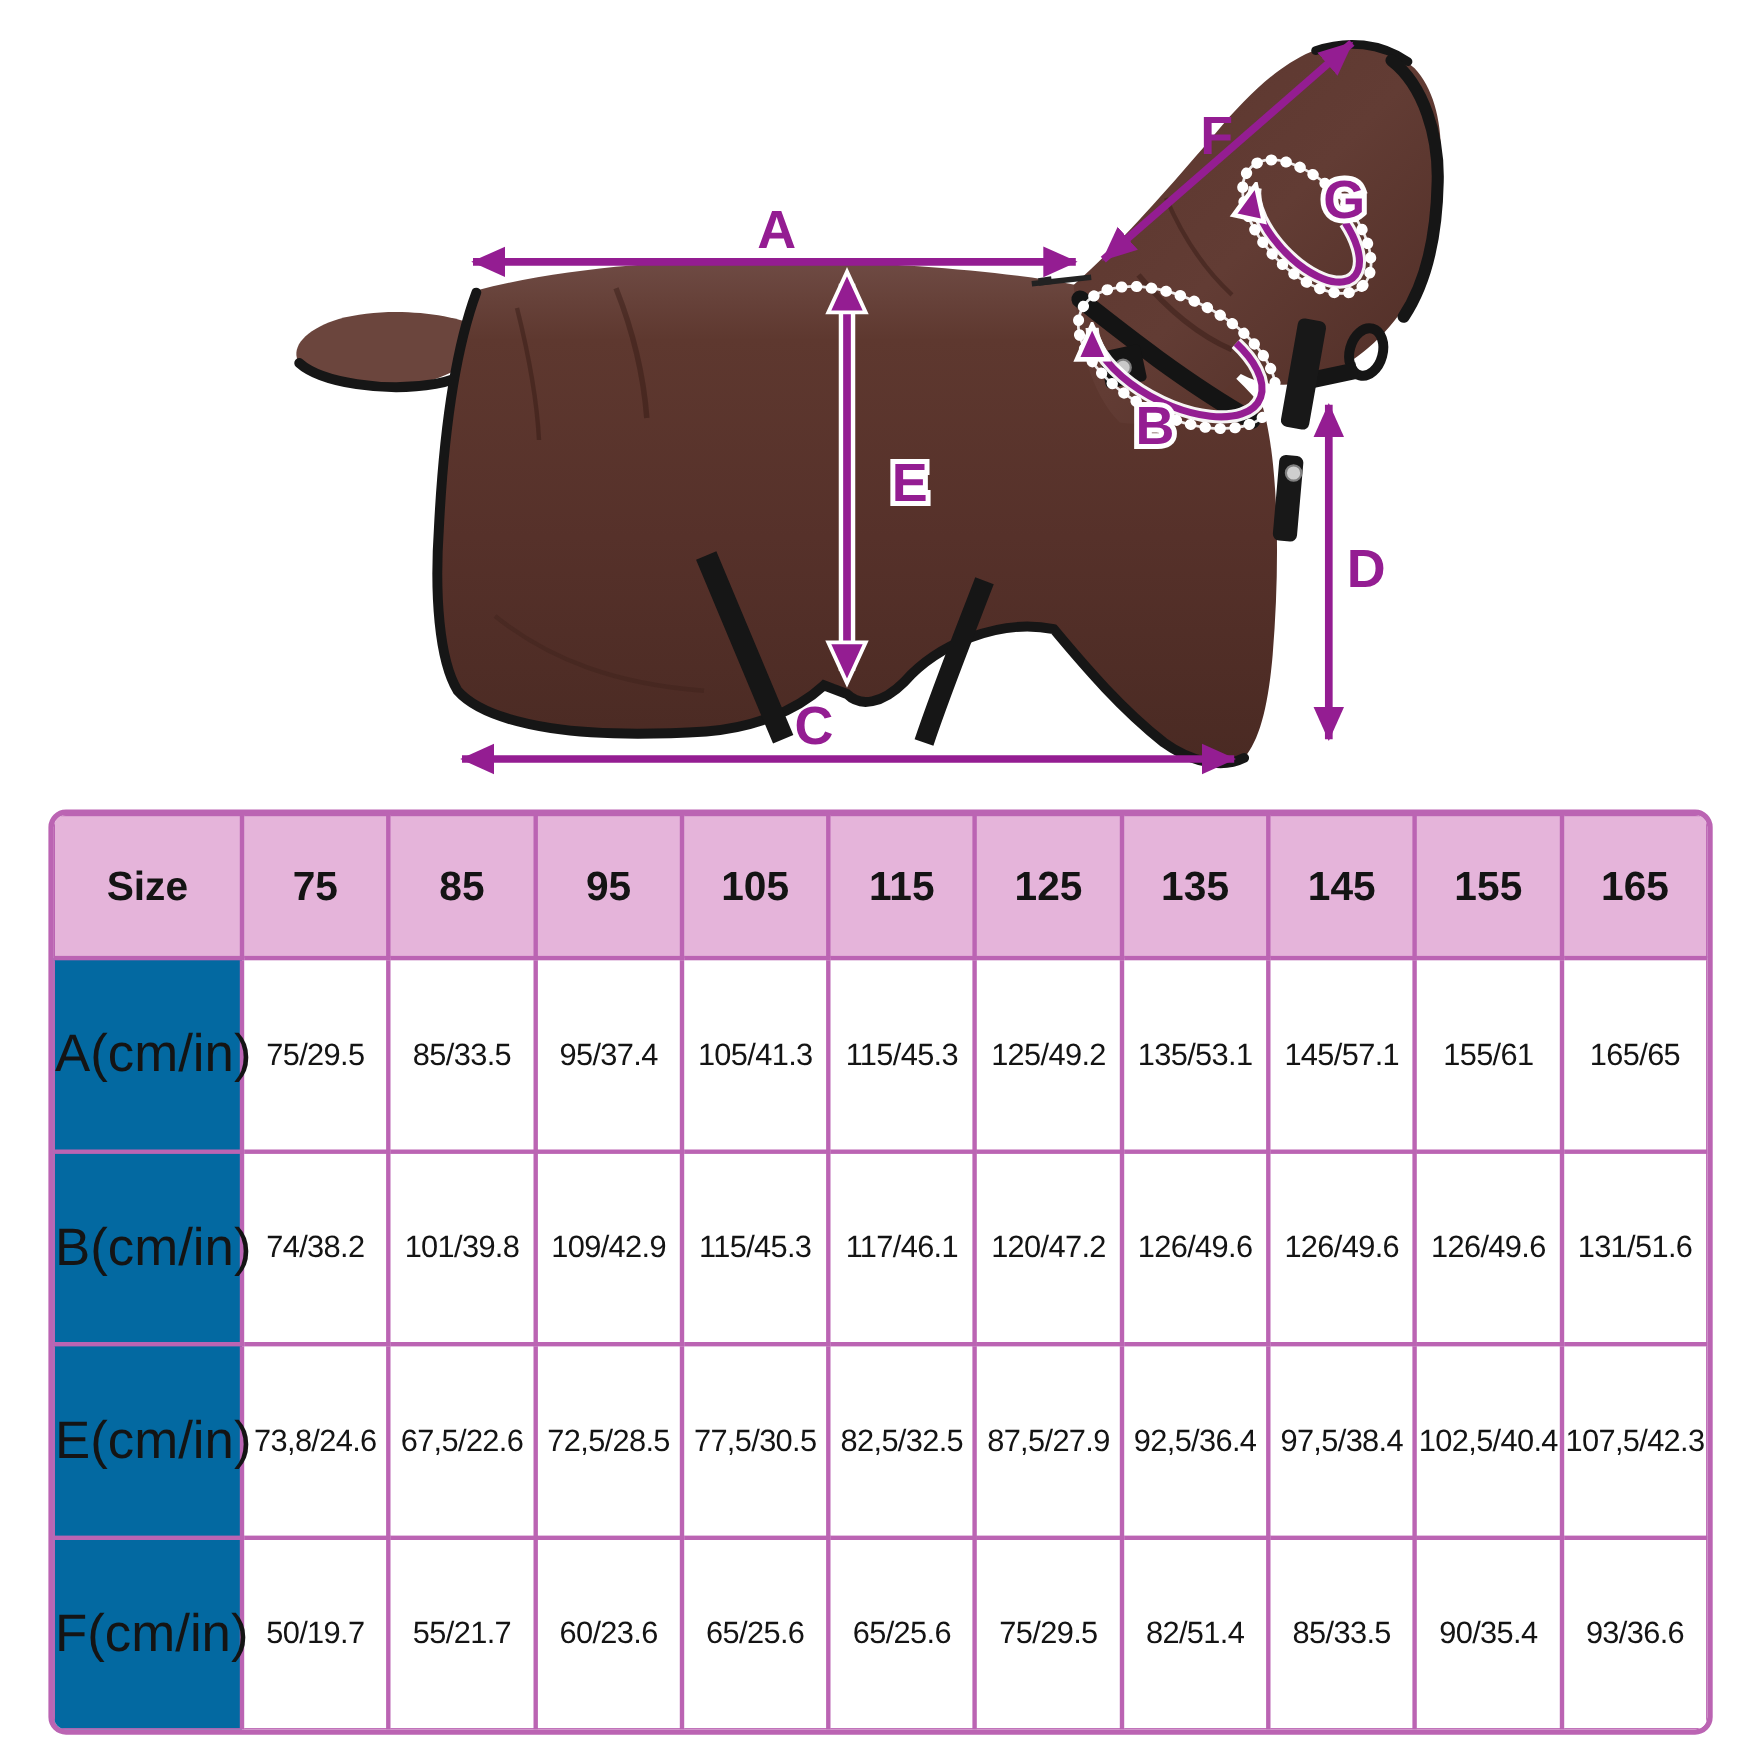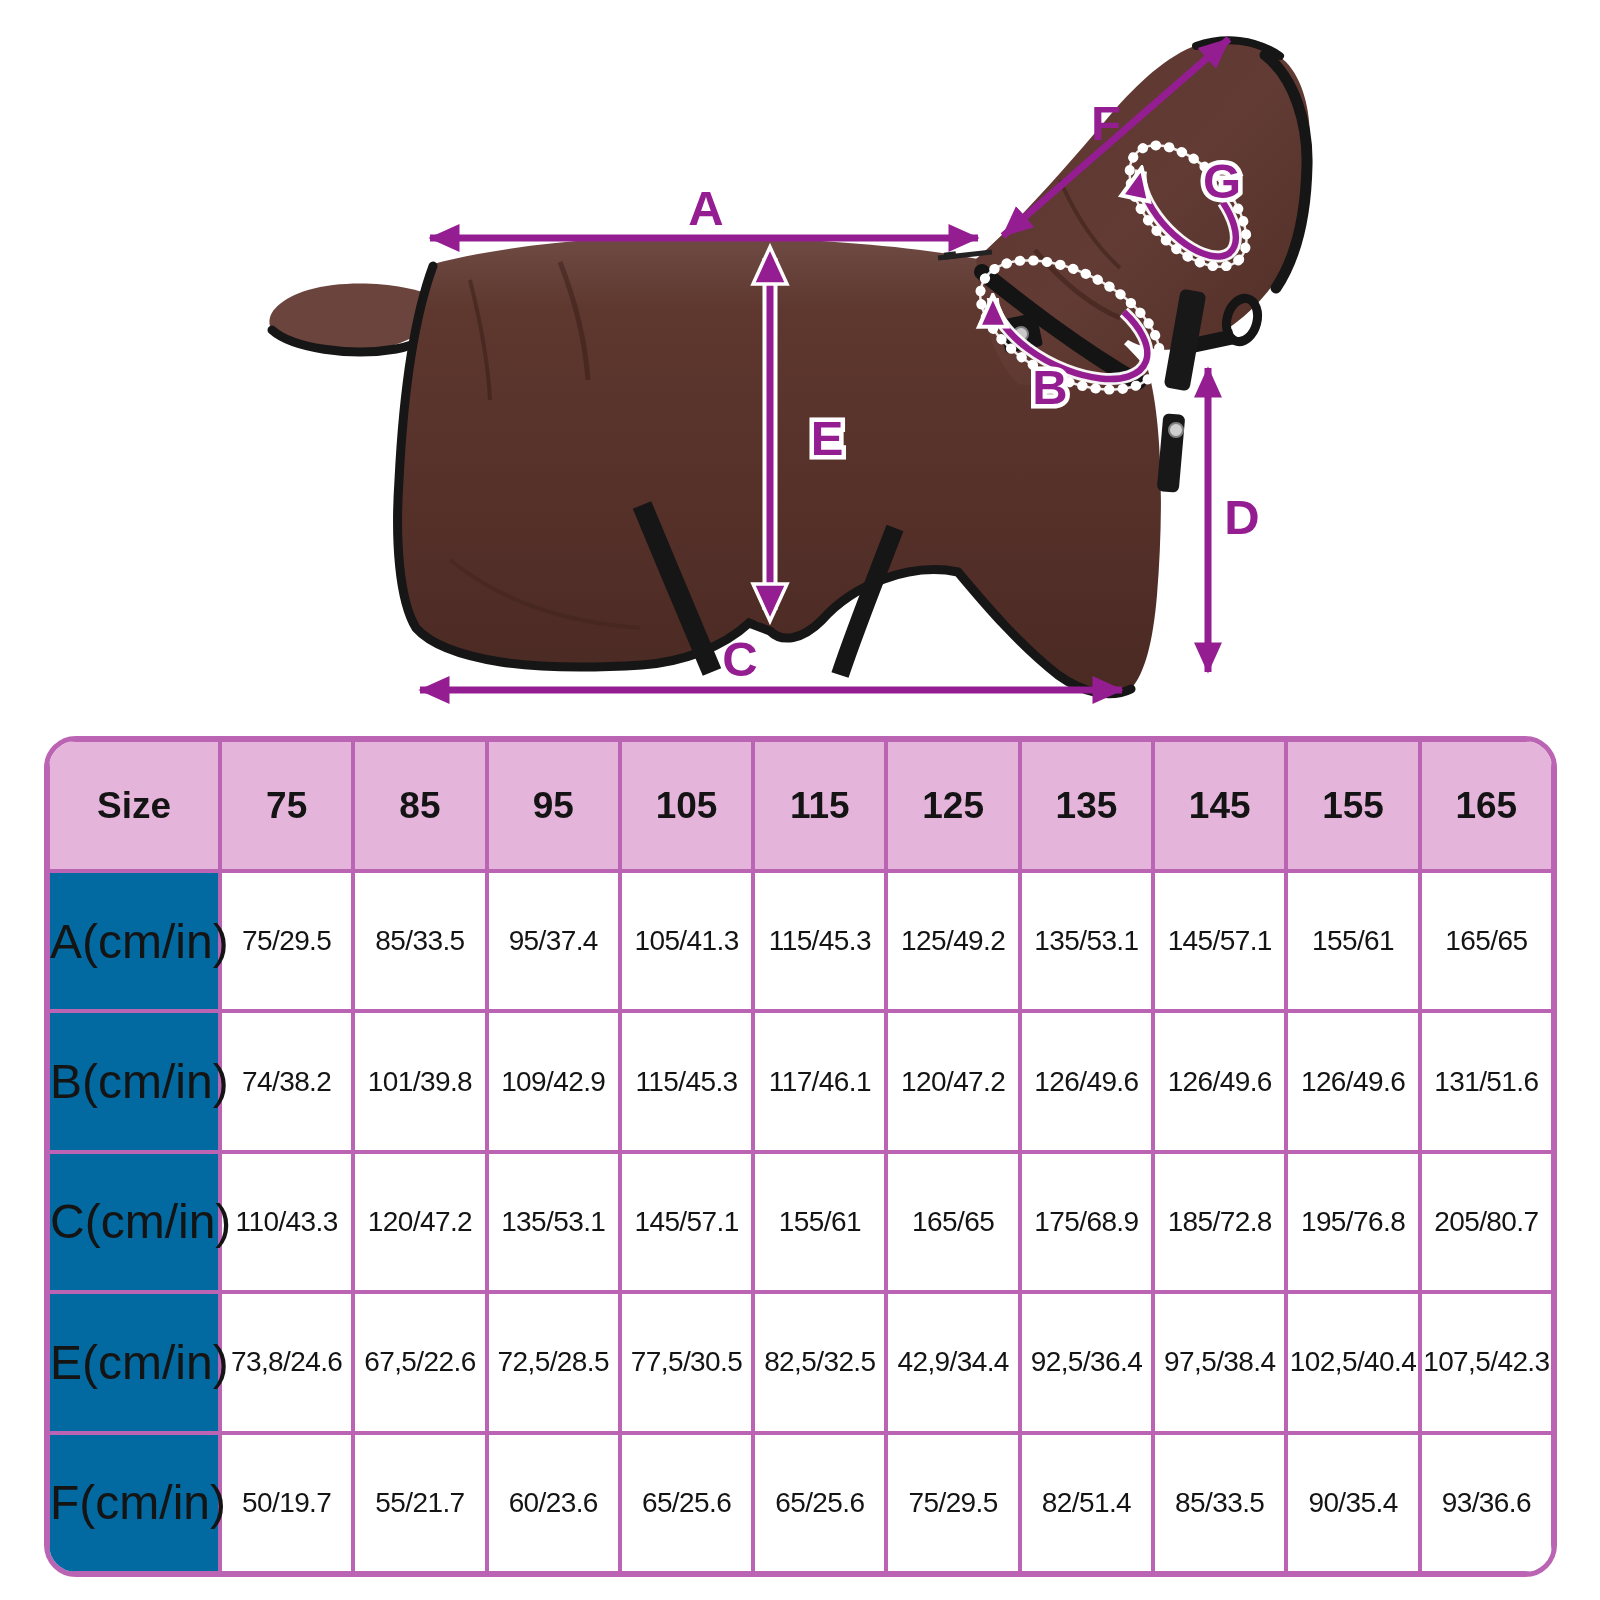--- a/index.html
+++ b/index.html
@@ -18,21 +18,21 @@
   .measure-line{stroke:var(--accent);stroke-width:7;fill:none;}
   .measure-arc{stroke:var(--accent);stroke-width:6.5;fill:none;}
   .arc-under{stroke:#ffffff;stroke-width:12;fill:none;opacity:.95;}
   .beads{stroke:#ffffff;fill:none;}
   .diagram-label{fill:var(--accent);font-weight:700;font-size:49px;text-anchor:middle;}
   .outlined{stroke:#ffffff;stroke-width:9px;paint-order:stroke;}
   .crease{fill:none;stroke:rgba(41,19,14,.38);}
 
   .size-table-wrap{
     position:absolute;left:44px;top:736px;width:1513px;height:841px;
-    border:5px solid var(--grid);border-radius:32px;overflow:hidden;background:#fff;
+    border:5px solid var(--grid);border-radius:16px;overflow:hidden;background:#fff;
   }
   table.size-table{
     border-collapse:collapse;table-layout:fixed;
     width:calc(100% + 6px);height:calc(100% + 6px);margin:-3px;
   }
   .size-table th,.size-table td{
     border:4px solid var(--grid);text-align:center;vertical-align:middle;
     color:var(--text);white-space:nowrap;overflow:visible;
   }
   .size-table thead th{
@@ -235,40 +235,27 @@
             <td>109/42.9</td>
             <td>115/45.3</td>
             <td>117/46.1</td>
             <td>120/47.2</td>
             <td>126/49.6</td>
             <td>126/49.6</td>
             <td>126/49.6</td>
             <td>131/51.6</td>
           </tr>
           <tr>
-            <th>C(cm/in)</th>
-            <td>110/43.3</td>
-            <td>120/47.2</td>
-            <td>135/53.1</td>
-            <td>145/57.1</td>
-            <td>155/61</td>
-            <td>165/65</td>
-            <td>175/68.9</td>
-            <td>185/72.8</td>
-            <td>195/76.8</td>
-            <td>205/80.7</td>
-          </tr>
-          <tr>
             <th>E(cm/in)</th>
             <td>73,8/24.6</td>
             <td>67,5/22.6</td>
             <td>72,5/28.5</td>
             <td>77,5/30.5</td>
             <td>82,5/32.5</td>
-            <td>42,9/34.4</td>
+            <td>87,5/27.9</td>
             <td>92,5/36.4</td>
             <td>97,5/38.4</td>
             <td>102,5/40.4</td>
             <td>107,5/42.3</td>
           </tr>
           <tr>
             <th>F(cm/in)</th>
             <td>50/19.7</td>
             <td>55/21.7</td>
             <td>60/23.6</td>

